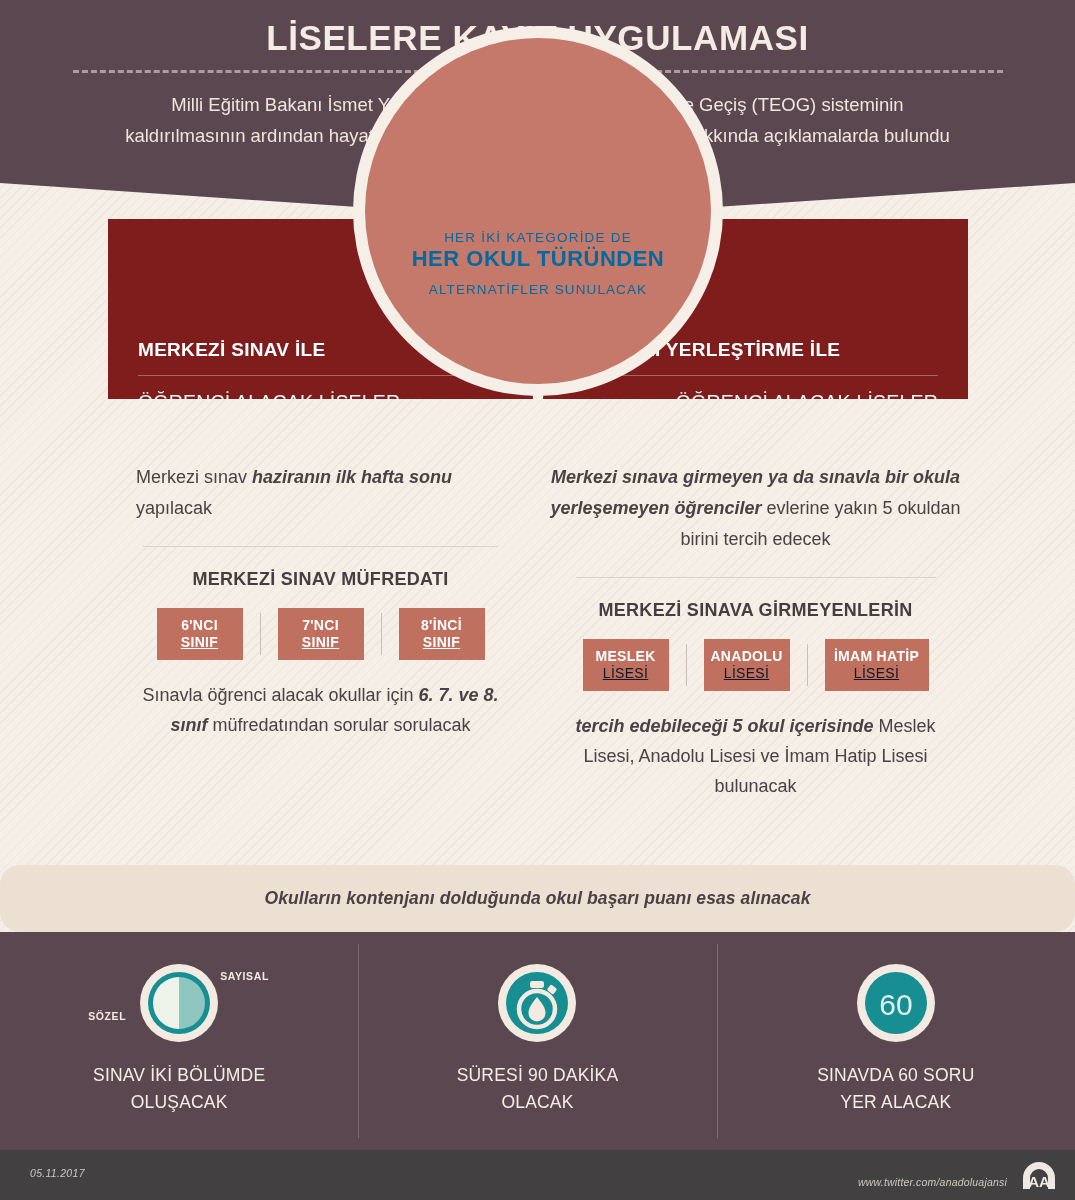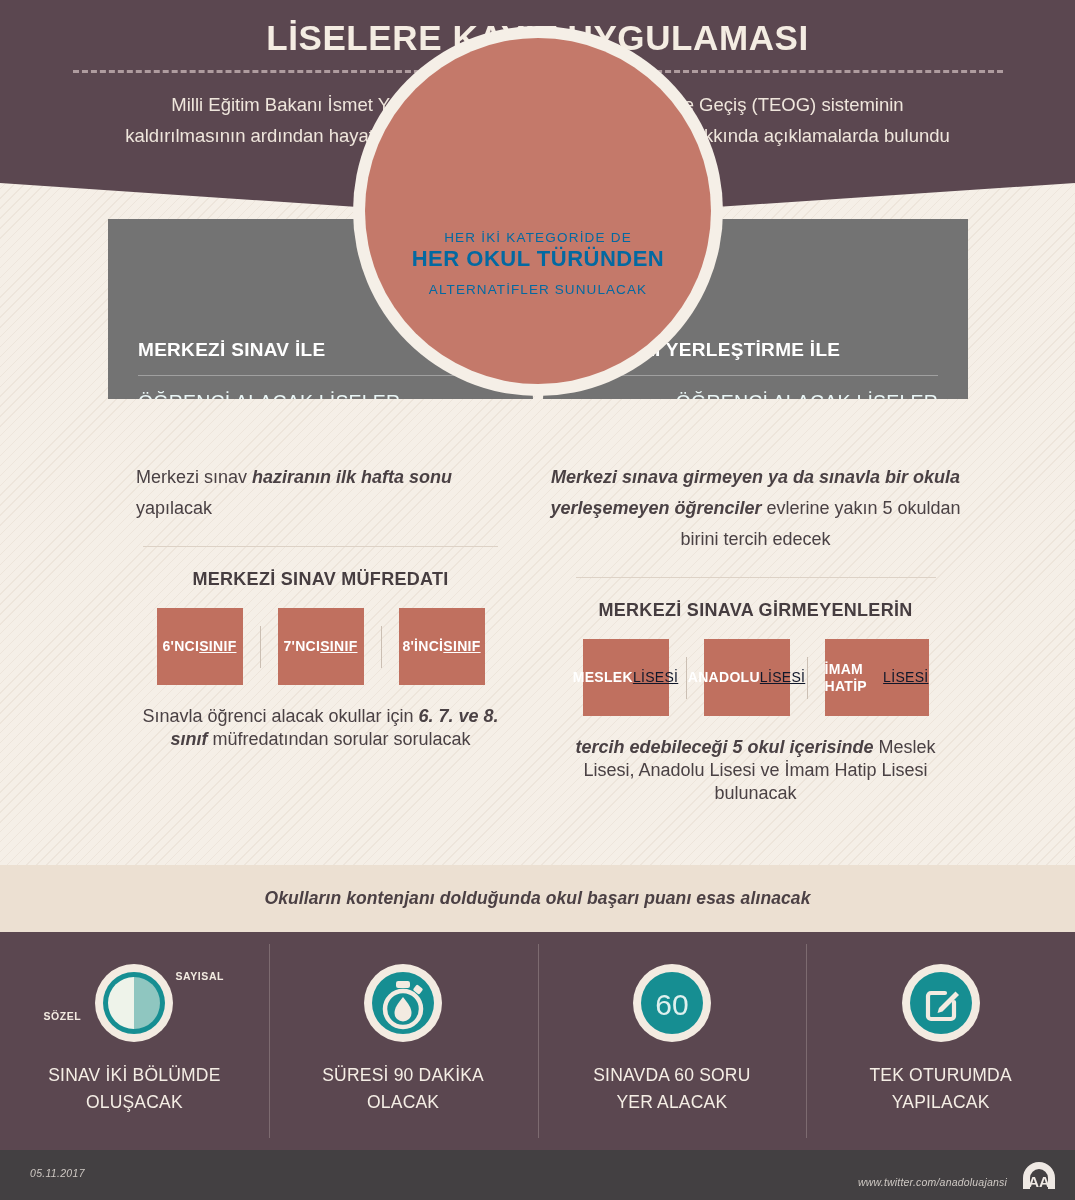--- a/index.html
+++ b/index.html
@@ -94,21 +94,21 @@
 
   
   .cols{position:absolute; left:0; top:219px; width:1075px; z-index:4;}
   .col{position:absolute; top:0; width:425px;}
   .col-left{left:108px;}
   .col-right{left:543px;}
 
   .panel{
     position:relative;
     height:180px;
-    background:#737373;
+    background:#7f1d1d;
     box-sizing:border-box;
     padding:0 30px;
   }
   .panel-left{
     -webkit-clip-path:polygon(0 0,285px 0,330px 4px,372px 22px,404px 56px,421px 104px,425px 180px,0 180px);
     clip-path:polygon(0 0,285px 0,330px 4px,372px 22px,404px 56px,421px 104px,425px 180px,0 180px);
   }
   .panel-right{
     -webkit-clip-path:polygon(140px 0,425px 0,425px 180px,0 180px,4px 104px,21px 56px,53px 22px,95px 4px);
     clip-path:polygon(140px 0,425px 0,425px 180px,0 180px,4px 104px,21px 56px,53px 22px,95px 4px);
@@ -158,52 +158,53 @@
   .chips{
     display:flex;
     justify-content:center;
     align-items:center;
     margin-top:18px;
   }
   .chip{
     background:#c0705f;
     color:#ffffff;
     width:86px;
-    height:77px;
+    height:52px;
     display:flex;
+    flex-direction:column;
     align-items:center;
     justify-content:center;
     line-height:17px;
   }
   .chip.wide{width:104px;}
   .chip .l1{font-size:14px; font-weight:bold; letter-spacing:.3px;}
   .chip .l2{font-size:14px; font-weight:bold; letter-spacing:.3px;text-decoration:underline;}
   .chip.soft .l2{color:#0f172a; font-weight:normal;}
   .chip-div{
     width:1px; height:42px;
     background:#cbbfb3;
     margin:0 17px;
   }
 
   .blurb2{
     margin-top:20px;
     text-align:center;
     font-size:18px;
-    line-height:23px;
+    line-height:30px;
     color:#4a4144;
     padding:0 14px;
   }
   .blurb2 b{font-weight:bold; font-style:italic;}
 
   
   .banner{
     position:absolute; left:0; top:865px; width:1075px; height:67px;
     background:#ece0d2;
     z-index:5;
-    display:flex; align-items:center; justify-content:center;
+    display:flex; align-items:center; justify-content:center;border-radius:20px;
   }
   .banner-text{
     color:#4b4044;
     font-size:17.5px;
     font-style:italic;
     font-weight:bold;
     letter-spacing:.1px;
   }
 
   
@@ -412,34 +413,20 @@
           <circle cx="39" cy="39" r="31" fill="#168e92"></circle>
           <text x="39" y="51" text-anchor="middle" font-family="Liberation Sans, sans-serif" font-size="30" fill="#dff0ee">60</text>
         </svg>
       </div>
       <div class="blabel">
         <span>SINAVDA 60 SORU</span><br>
         <span>YER ALACAK</span>
       </div>
     </div>
 
-    <div class="bcell">
-      <div class="bicon">
-        <svg viewBox="0 0 78 78" width="78" height="78">
-          <circle cx="39" cy="39" r="39" fill="#f3ebe1"></circle>
-          <circle cx="39" cy="39" r="31" fill="#168e92"></circle>
-          <path d="M52 38 V52 a3 3 0 0 1 -3 3 H29 a3 3 0 0 1 -3 -3 V32 a3 3 0 0 1 3 -3 H43" fill="none" stroke="#f3ebe1" stroke-width="4.2" stroke-linecap="round"></path>
-          <path d="M37 44 L53.5 27.5 L57 31 L40.5 47.5 L35.5 49 Z" fill="#f3ebe1"></path>
-        </svg>
-      </div>
-      <div class="blabel">
-        <span>TEK OTURUMDA</span><br>
-        <span>YAPILACAK</span>
-      </div>
-    </div>
   </div>
 
   <div class="footer">
     <span class="foot-date">05.11.2017</span>
     <span class="foot-url">www.twitter.com/anadoluajansi</span>
     <span class="foot-logo">
       <svg viewBox="0 0 40 30" width="40" height="30">
         <path d="M4 29 V18 A16 16 0 0 1 36 18 V29 H29 V18 A9 9 0 0 0 11 18 V29 Z" fill="#efe9e4"></path>
         <text x="20" y="27" text-anchor="middle" font-family="Liberation Sans, sans-serif" font-size="15" font-weight="bold" fill="#efe9e4">AA</text>
       </svg>

